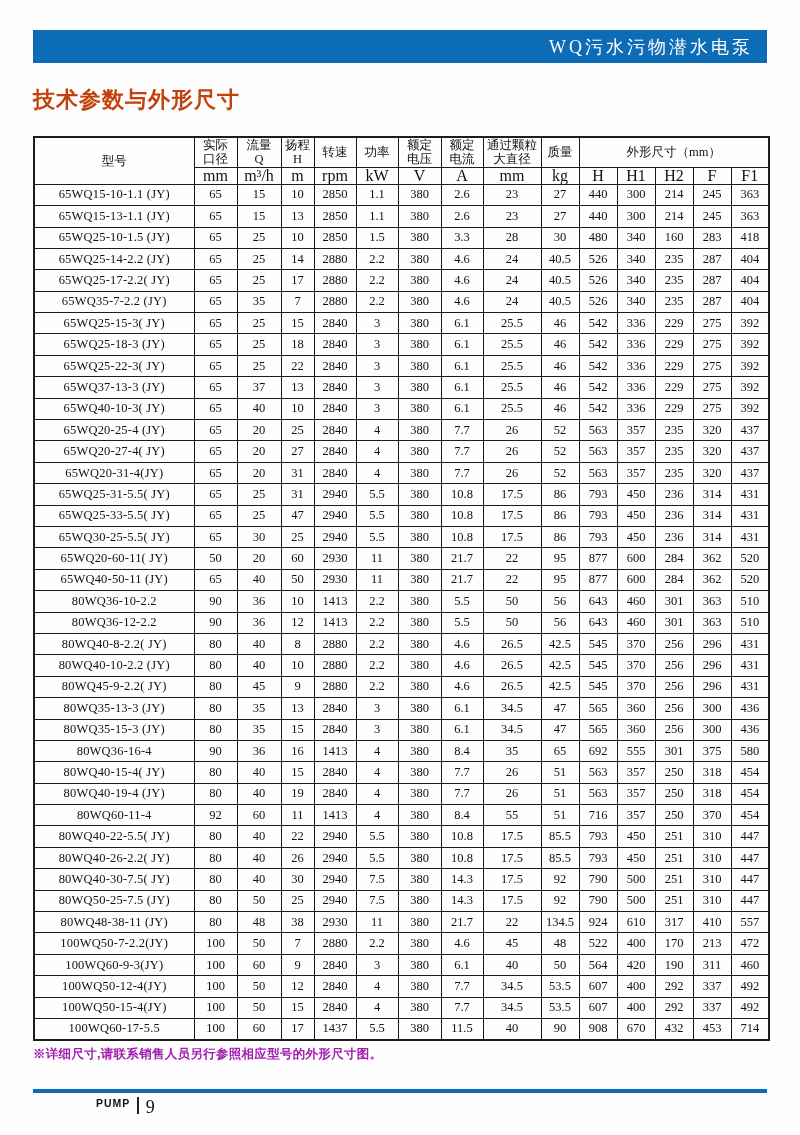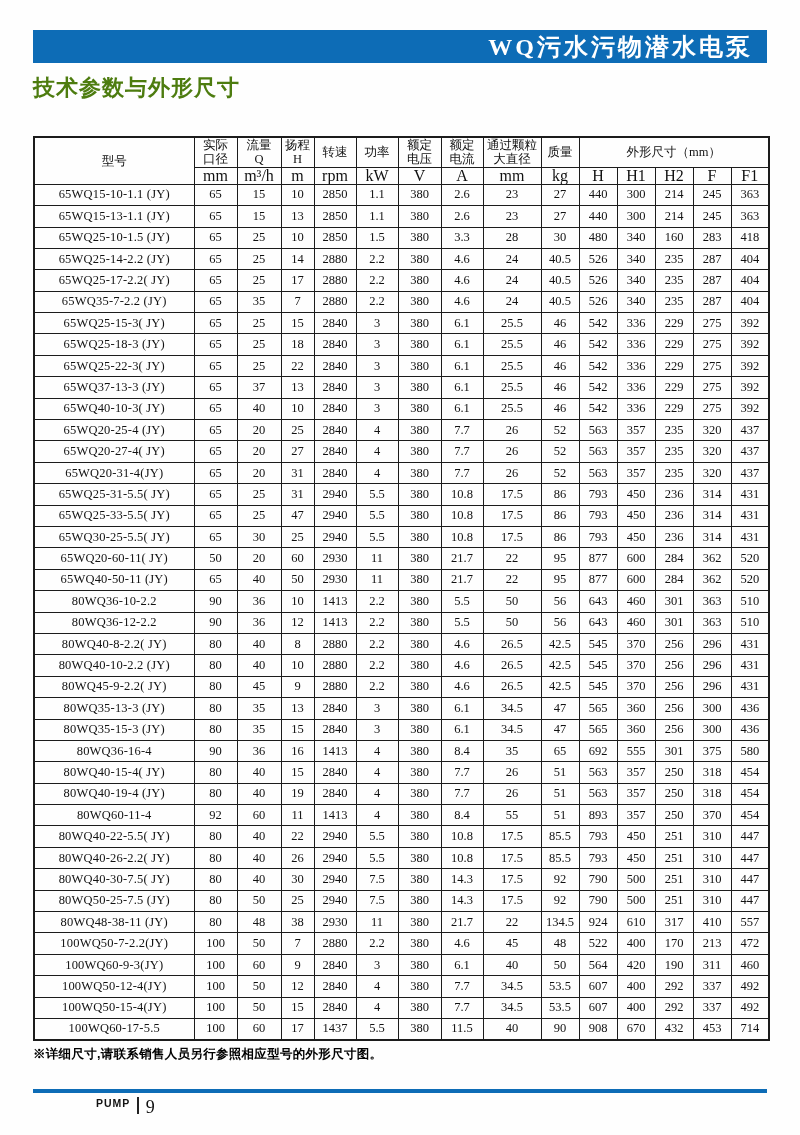--- a/index.html
+++ b/index.html
@@ -11,28 +11,28 @@
     font-family: "Liberation Serif", serif; color: var(--ink);
   }
   
   .banner {
     position: absolute; left: 33px; top: 30px; width: 734px; height: 33px;
     background: var(--accent);
     display: flex; align-items: center; justify-content: flex-end;
     padding-right: 14px;
   }
   .banner-title {
-    color: #ffffff; font-size: 24px; letter-spacing: 3px;
-    font-family: "Liberation Serif", serif; font-weight: 700;
+    color: #ffffff; font-size: 18px; letter-spacing: 3px;
+    font-family: "Liberation Serif", serif; font-weight: 400;
   }
   
   .section-title {
-    position: absolute; left: 33px; top: 73px;
+    position: absolute; left: 33px; top: 85px;
     font-family: "Liberation Sans", sans-serif;
-    font-size: 22px; font-weight: bold; color: #4d7c0f; letter-spacing: 1px;
+    font-size: 22px; font-weight: bold; color: #c2410c; letter-spacing: 1px;
   }
   
   table.specs {
     position: absolute; left: 33px; top: 136px; width: 735px;
     border-collapse: collapse; table-layout: fixed;
     font-size: 12px; color: #111;
   }
   table.specs th, table.specs td {
     border: 1px solid #1c1c1c; text-align: center; vertical-align: middle;
     padding: 0 1px; overflow: hidden;
@@ -44,21 +44,21 @@
   }
   table.specs thead tr.units th {
     height: 17px; font-weight: normal; font-size: 16px; line-height: 1;
   }
   table.specs tbody td { height: 21.4px; font-size: 12.5px; }
   table.specs tbody td.model { font-size: 12.5px; letter-spacing: 0.2px; text-align: center; }
   
   .footnote {
     position: absolute; left: 33px; top: 1046px;
     font-family: "Liberation Sans", sans-serif;
-    font-size: 12.5px; font-weight: 600; color: #000000; letter-spacing: 0.3px;
+    font-size: 12.5px; font-weight: 600; color: #a21caf; letter-spacing: 0.3px;
   }
   
   .footer-rule {
     position: absolute; left: 33px; top: 1089px; width: 734px; height: 4px;
     background: var(--accent);
   }
   .footer {
     position: absolute; left: 96px; top: 1097px;
     display: flex; 
   }
@@ -637,21 +637,21 @@
           <td class="model">80WQ60-11-4</td>
           <td>92</td>
           <td>60</td>
           <td>11</td>
           <td>1413</td>
           <td>4</td>
           <td>380</td>
           <td>8.4</td>
           <td>55</td>
           <td>51</td>
-          <td>893</td>
+          <td>716</td>
           <td>357</td>
           <td>250</td>
           <td>370</td>
           <td>454</td>
         </tr>
         <tr>
           <td class="model">80WQ40-22-5.5( JY)</td>
           <td>80</td>
           <td>40</td>
           <td>22</td>

